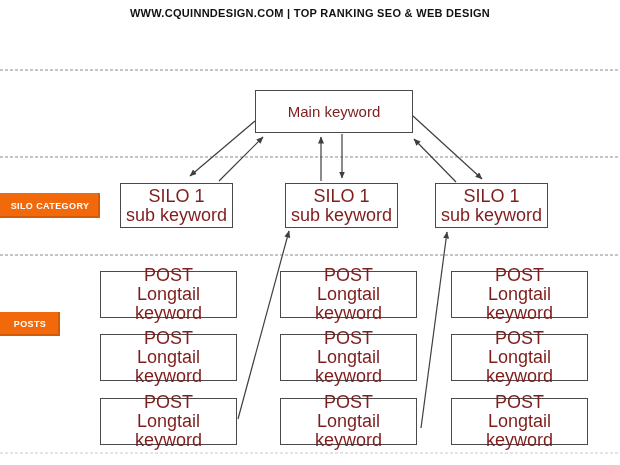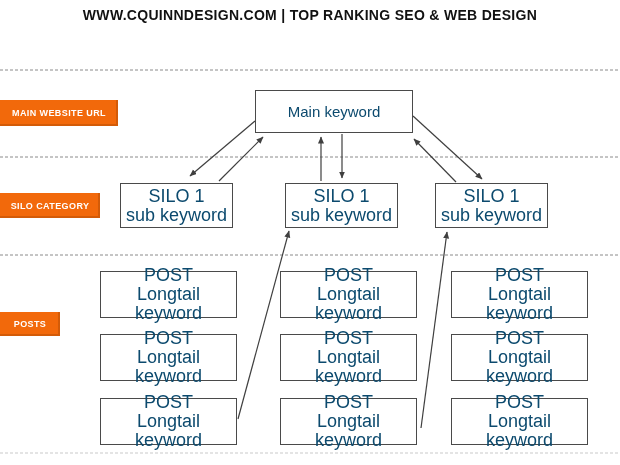--- a/index.html
+++ b/index.html
@@ -20,21 +20,21 @@
     background: #ffffff;
     overflow: hidden;
   }
 
   .page-header {
     position: absolute;
     top: 7px;
     left: 0;
     width: 100%;
     text-align: center;
-    font-size: 14px;
+    font-size: 11px;
     font-weight: bold;
     letter-spacing: 0.3px;
     color: #111111;
   }
 
   svg.connectors {
     position: absolute;
     top: 0;
     left: 0;
     width: 620px;
@@ -46,21 +46,21 @@
 
   .box {
     position: absolute;
     background: #ffffff;
     border: 1px solid var(--boxborder);
     display: flex;
     flex-direction: column;
     align-items: center;
     justify-content: center;
     text-align: center;
-    color: #0c4a6e;
+    color: #7f1d1d;
     line-height: 19px;
   }
   .box.main  { font-size: 15px; line-height: 18px; }
   .box.silo, .box.post { font-size: 18px; }
 
   .rlabel {
     position: absolute;
     left: 0;
     background: var(--accent);
     color: #ffffff;
@@ -119,23 +119,20 @@
     <line class="arrowline" x1="321" y1="181" x2="321" y2="137" marker-end="url(#arr)"></line>
     <line class="arrowline" x1="342" y1="134" x2="342" y2="178" marker-end="url(#arr)"></line>
 
     <line class="arrowline" x1="456" y1="182" x2="414" y2="139" marker-end="url(#arr)"></line>
     <line class="arrowline" x1="413" y1="116" x2="482" y2="179" marker-end="url(#arr)"></line>
 
     <line class="arrowline" x1="238" y1="419" x2="289" y2="231" marker-end="url(#arr)"></line>
     <line class="arrowline" x1="421" y1="428" x2="447" y2="232" marker-end="url(#arr)"></line>
   </svg>
 
-  <div class="rlabel url">
-    <span>MAIN WEBSITE URL</span>
-  </div>
   <div class="rlabel category">
     <span>SILO CATEGORY</span>
   </div>
   <div class="rlabel posts">
     <span>POSTS</span>
   </div>
 
   <div class="box main">
     <span>Main keyword</span>
   </div>

